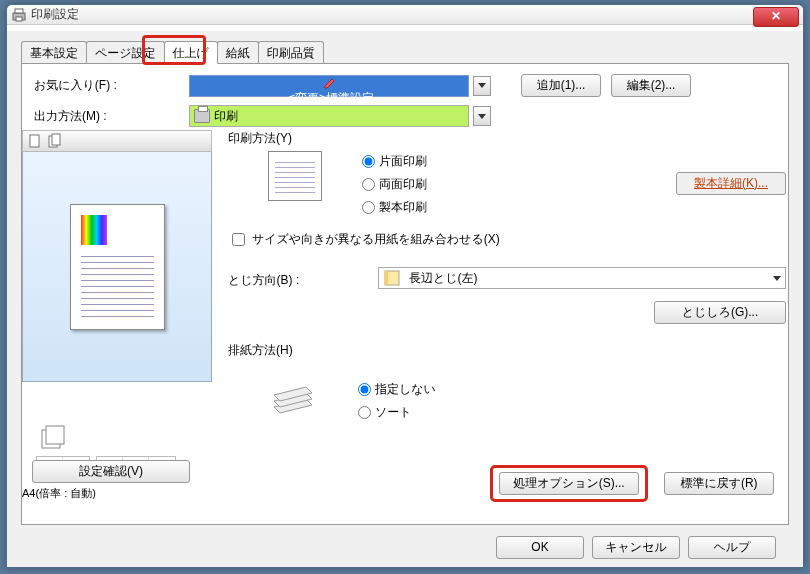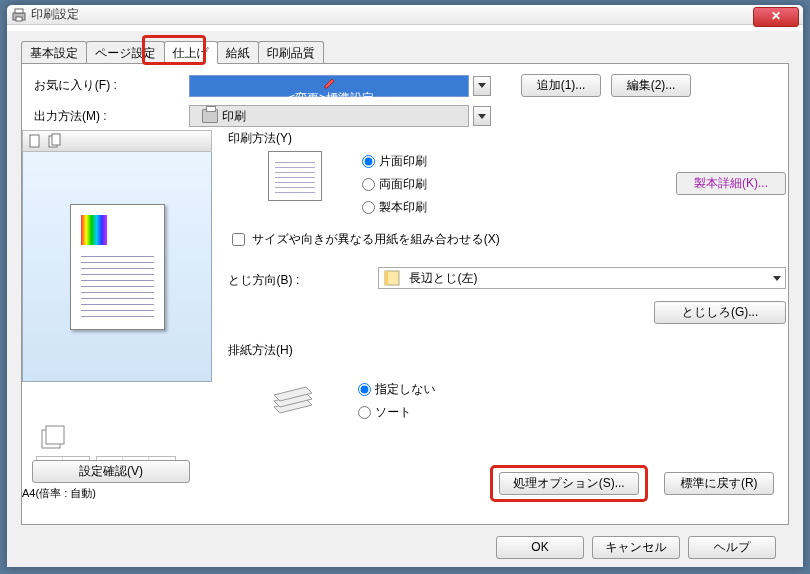--- a/index.html
+++ b/index.html
@@ -15,22 +15,22 @@
   .tab { height:22px; padding:0 8px; line-height:22px; background:#f0f0f0; border:1px solid #999; border-bottom:none; margin-right:-1px; border-radius:3px 3px 0 0; cursor:pointer; position:relative;}
   .tab.active { background:#fff; z-index:3; border-bottom:1px solid #fff; margin-bottom:-1px; height:23px;}
   .redbox-tab { position:absolute; left:135px; top:4px; width:64px; height:30px; border:3px solid #d9261c; border-radius:4px; z-index:5; pointer-events:none;}
   .panel { position:absolute; left:14px; top:32px; right:14px; bottom:42px; background:#fff; border:1px solid #999; padding:10px 12px;}
   .row { display:flex; align-items:center; margin-bottom:8px; }
   .lbl { width:155px; }
   .favcombo { width:280px; height:22px; background:#3a7bd5; color:#fff; display:flex; align-items:center; border:1px solid #7a9acf; padding-left:4px;flex-direction:column;}
   .favcombo .pencil { width:14px;height:14px;margin-right:2px;}
   .comboarrow { width:18px;height:20px;margin-left:4px;border:1px solid #999;background:linear-gradient(#fdfdfd,#ddd);display:flex;align-items:center;justify-content:center;cursor:pointer;}
   .btn { height:23px; min-width:80px; padding:0 10px; background:linear-gradient(#fdfdfd,#e3e3e3); border:1px solid #999; border-radius:3px; cursor:pointer; text-align:center; line-height:21px;}
-  .btn.disabled { color:#a21caf; background:#efefef; cursor:default;}
-  .outcombo { width:280px; height:22px; background:#e5e5e5; border:1px solid #aaa; display:flex; align-items:center; padding-left:12px;}
+  .btn.disabled { color:#c2410c; background:#efefef; cursor:default;text-decoration:underline;}
+  .outcombo { width:280px; height:22px; background:#bef264; border:1px solid #aaa; display:flex; align-items:center; padding-left:4px;}
   .preview-area { position:absolute; left:0; top:66px; width:190px; height:330px; }
   .preview-toolbar { height:22px; background:linear-gradient(#fdfdfd,#dedede); border:1px solid #bbb; display:flex; align-items:center; padding:0 4px; gap:4px;}
   .preview-toolbar .picon{width:16px;height:16px;}
   .preview-box { width:190px; height:230px; border:1px solid #9ab; background:linear-gradient(#eaf4ff,#cfe4f7); border-top:none; display:flex; align-items:center; justify-content:center; position:relative;}
   .page-preview { width:95px; height:126px; background:#fff; border:1px solid #888; box-shadow:2px 2px 3px rgba(0,0,0,.3); position:relative; padding:8px 10px;}
   .page-preview .rainbow{ width:26px;height:30px; background:linear-gradient(90deg,#f33,#ff0,#0c0,#0cf,#33f,#c3f); position:absolute; left:10px; top:10px;}
   .page-preview .lines{ position:absolute; left:10px; right:10px; top:46px; bottom:10px; background:repeating-linear-gradient(#fff,#fff 5px,#99b 5px,#99b 6px);}
   .stackicon { position:absolute; left:16px; top:292px; width:30px; height:30px;}
   .toggle-row { position:absolute; left:14px; top:326px; display:flex; gap:6px;}
   .toggle-group { display:flex; border:1px solid #bbb; background:#fff;}

